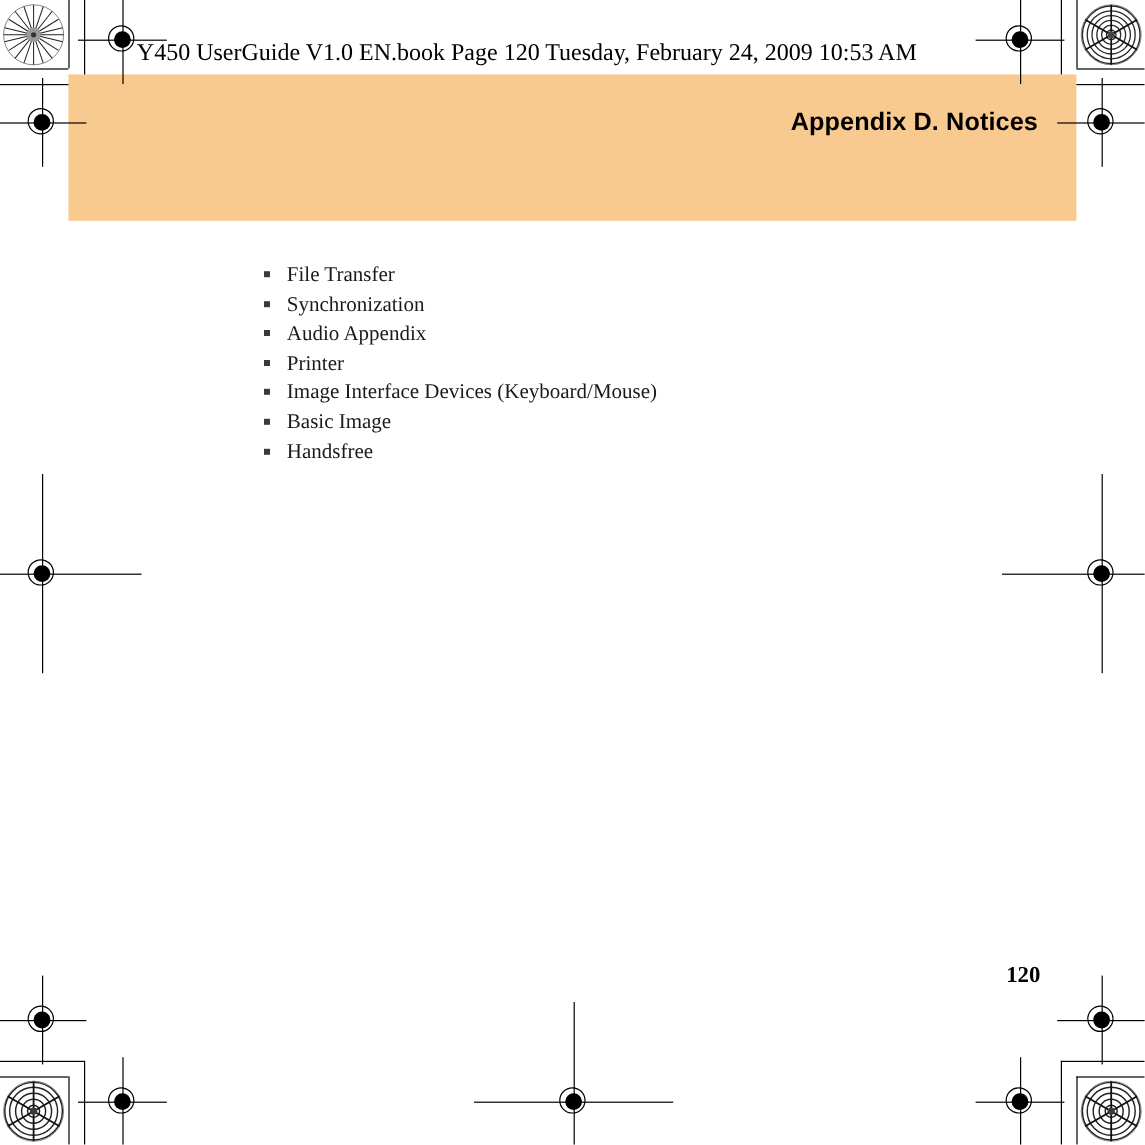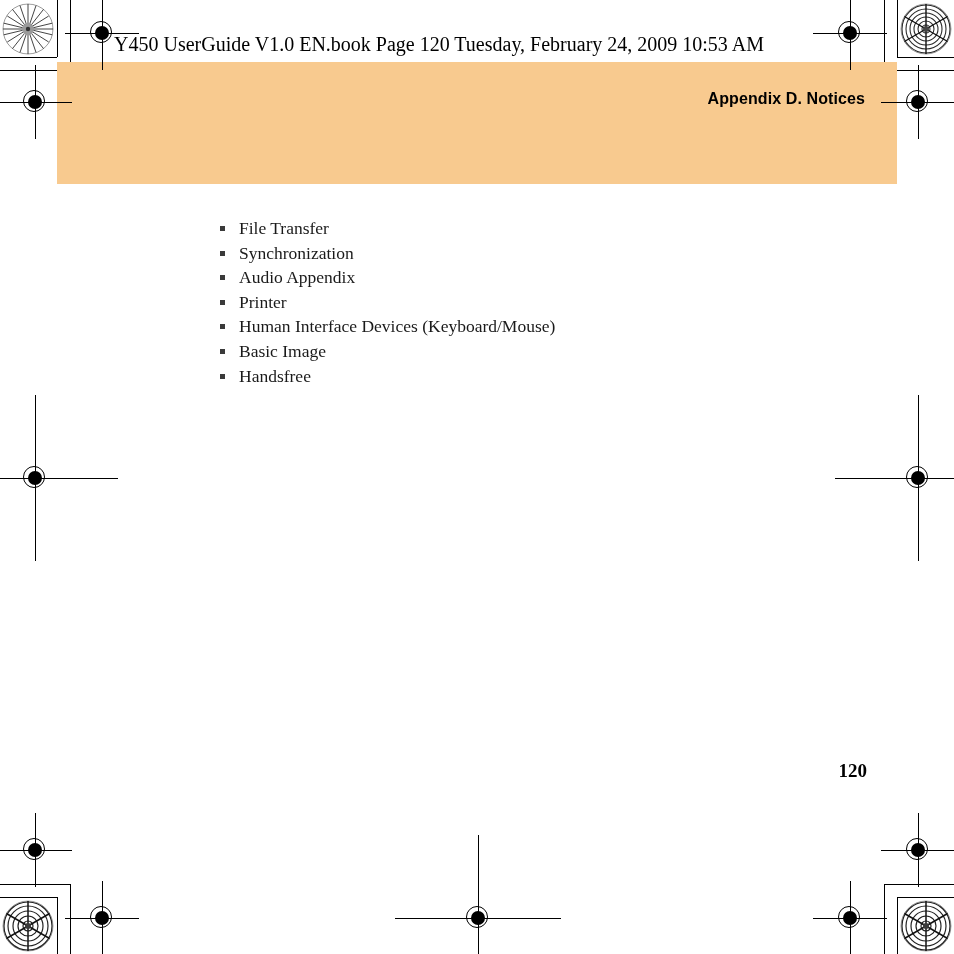--- a/index.html
+++ b/index.html
@@ -91,21 +91,21 @@
     top: 62px;
     width: 840px;
     height: 122px;
     background: #f8ca8f;
   }
   #chapter-title {
     position: absolute;
     right: 89px;
     top: 90px;
     font-family: "Liberation Sans", "DejaVu Sans", sans-serif;
-    font-size: 16px;
+    font-size: 21px;
     font-weight: bold;
     color: #000000;
     letter-spacing: 0.1px;
     white-space: nowrap;
   }
 
   
   #book-header {
     position: absolute;
     left: 114px;
@@ -141,21 +141,21 @@
     top: 10px;
     width: 5px;
     height: 5px;
     background: #3a3a3a;
   }
 
   
   #page-number {
     position: absolute;
     right: 87px;
-    top: 760px;
+    top: 802px;
     font-family: "Liberation Serif", "DejaVu Serif", serif;
     font-size: 19px;
     font-weight: bold;
     color: #000000;
   }
 </style>
 </head>
 <body>
 
 <div id="page">
@@ -197,21 +197,21 @@
     <li>
       <span class="sq-bullet"></span>
       <span>Audio Appendix</span>
     </li>
     <li>
       <span class="sq-bullet"></span>
       <span>Printer</span>
     </li>
     <li>
       <span class="sq-bullet"></span>
-      <span>Human Interface Devices (Keyboard/Mouse)</span>
+      <span>Image Interface Devices (Keyboard/Mouse)</span>
     </li>
     <li>
       <span class="sq-bullet"></span>
       <span>Basic Image</span>
     </li>
     <li>
       <span class="sq-bullet"></span>
       <span>Handsfree</span>
     </li>
   </ul>

